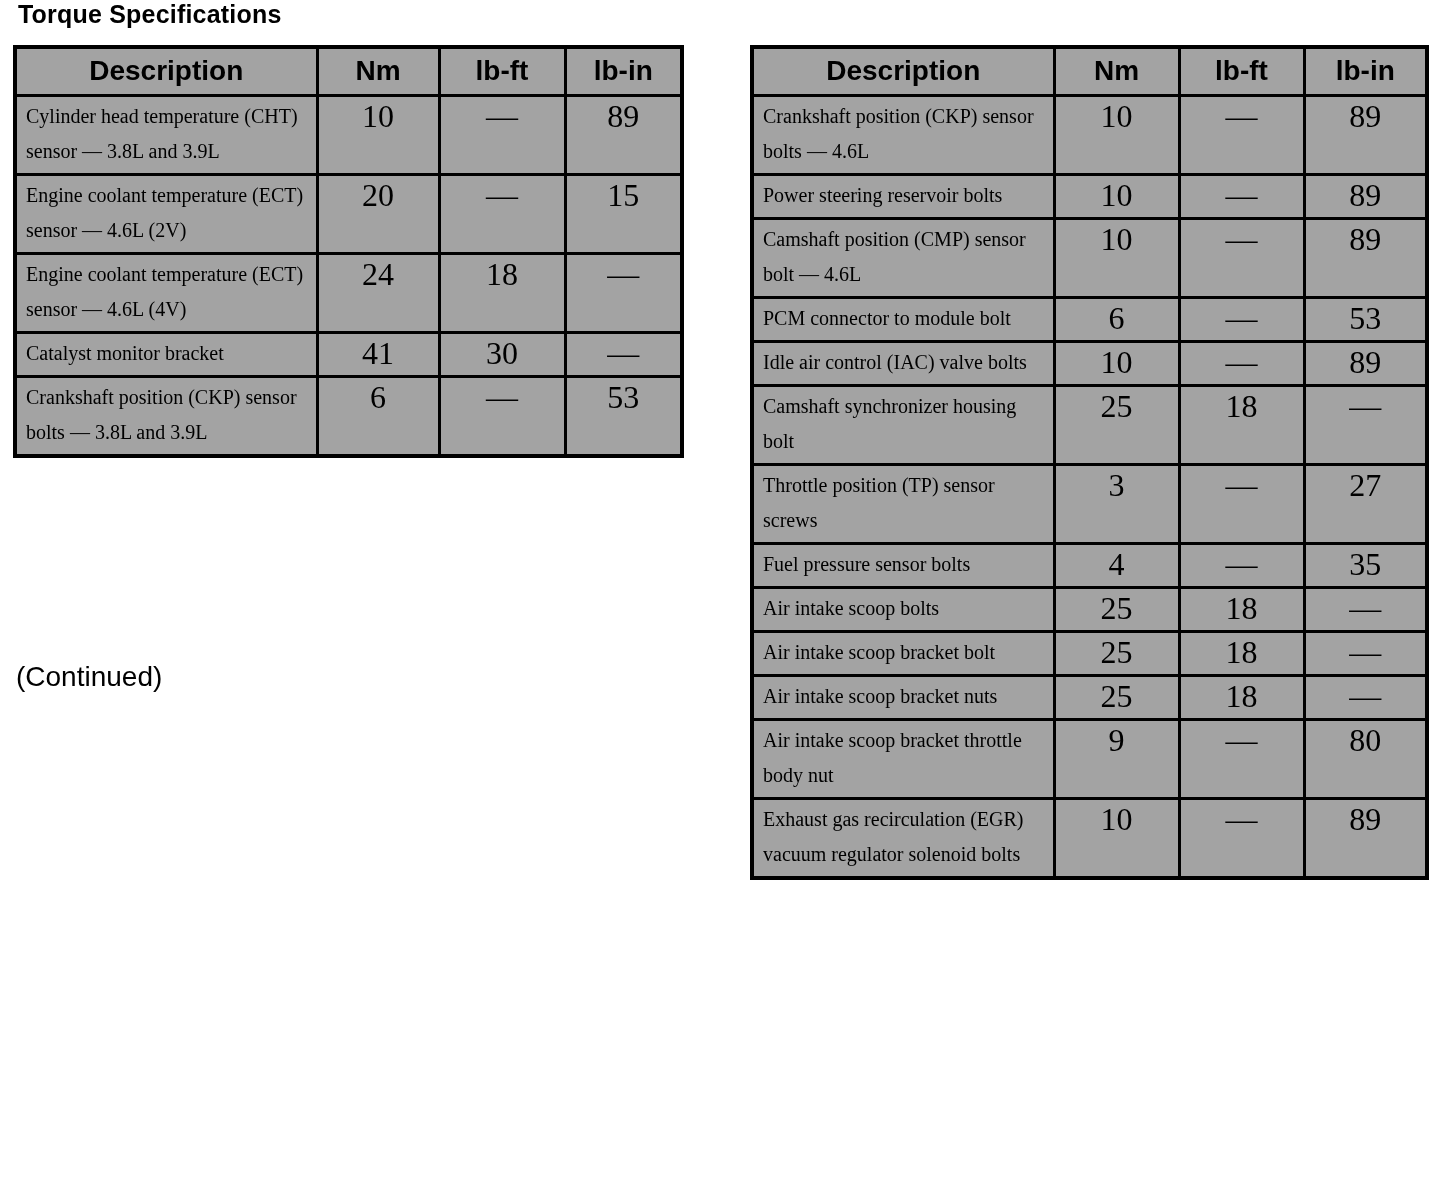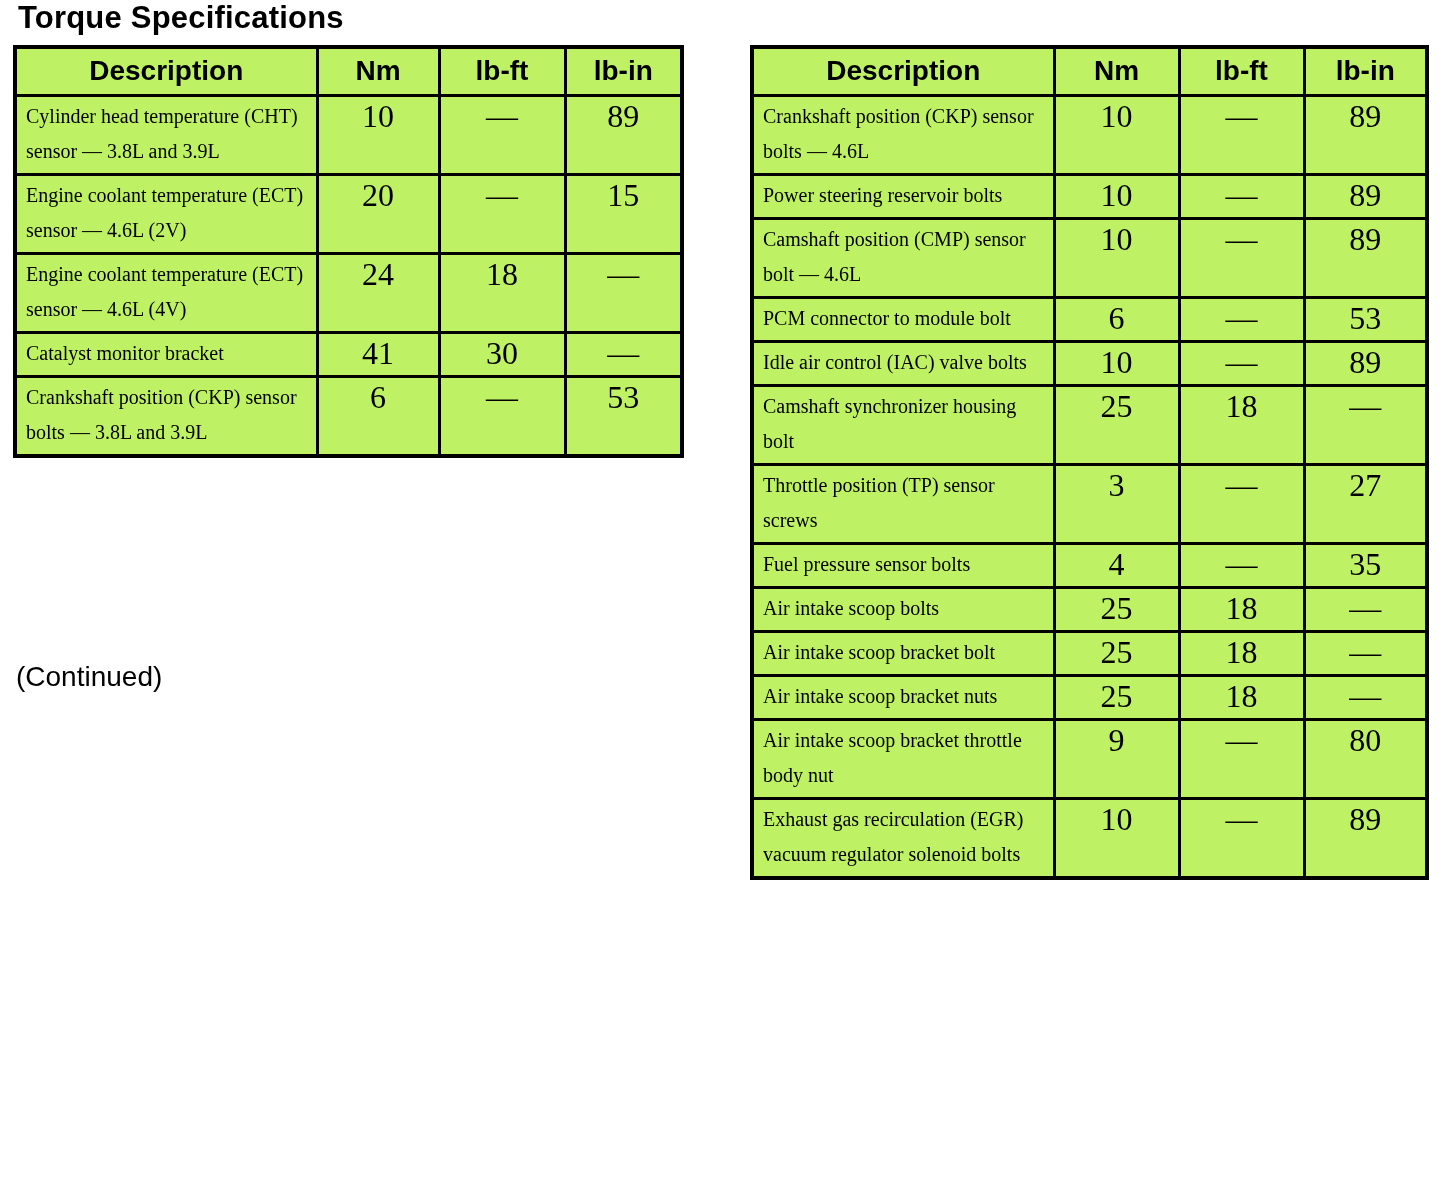--- a/index.html
+++ b/index.html
@@ -16,30 +16,30 @@
     font-family: "Liberation Serif", serif;
     -webkit-font-smoothing: antialiased;
   }
 
   .page-title {
     position: absolute;
     left: 18px;
     top: 0px;
     font-family: "Liberation Sans", sans-serif;
     font-weight: bold;
-    font-size: 31px;
+    font-size: 25px;
     letter-spacing: 0.2px;
   }
 
   table.torque {
     position: absolute;
     border-collapse: collapse;
     table-layout: fixed;
     border: 4px solid #000;
-    background: #bef264;
+    background: #a3a3a3;
   }
   table.torque.left  { left: 13px;  top: 45px; width: 667px; }
   table.torque.right { left: 750px; top: 45px; width: 675px; }
 
   table.torque th,
   table.torque td {
     border: 3px solid #000;
     vertical-align: top;
     overflow: hidden;
   }

